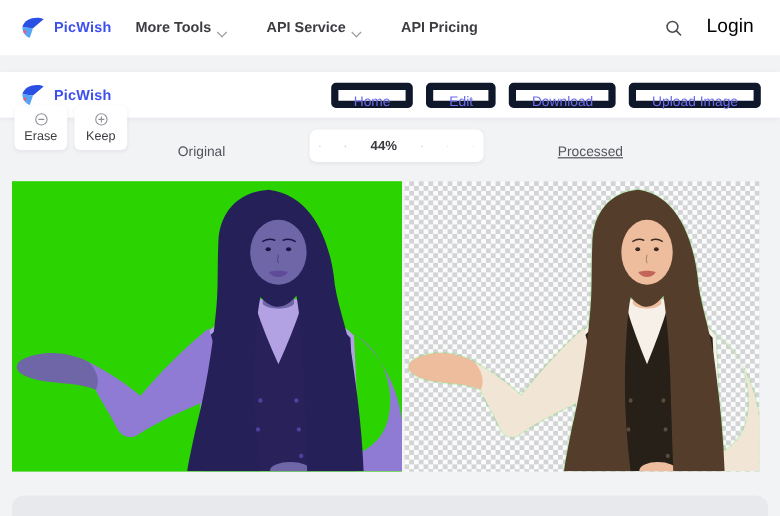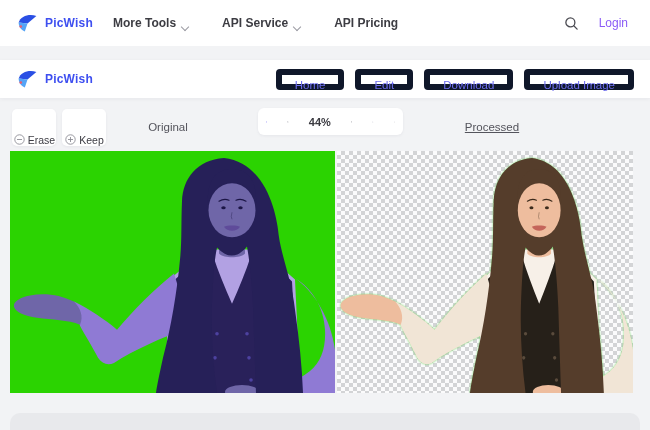--- a/index.html
+++ b/index.html
@@ -19,39 +19,39 @@
   .brand svg { width:23px; height:23px; }
   .brand-text { font-size:12px; font-weight:bold; color:#3e4ff0; letter-spacing:.2px; }
   .nav-items { display:flex; align-items:center; gap:34px; margin-left:20px; }
   .nav-item { font-size:12px; color:#3c3c42; display:flex; align-items:flex-end; cursor:pointer;font-weight:bold; }
   .chev {
     width:6px; height:6px; border-right:1.2px solid #9a9aa2; border-bottom:1.2px solid #9a9aa2;
     display:inline-block; transform:rotate(45deg); margin-left:6px; margin-top:-3px;
   }
   .nav-right { margin-left:auto; display:flex; align-items:center; gap:20px; padding-right:6px; }
   .search-ic svg { width:15px; height:15px; display:block; }
-  .login { font-size:12px; color:#8b5cf6; }
+  .login { font-size:16px; color:#000000; }
 
   
   .editor-header {
     position:absolute; left:0; top:60px; width:650px; height:38px;
     background:#ffffff; display:flex; align-items:center; padding:0 16px;
     box-shadow:0 1px 4px rgba(40,40,60,.06);
   }
   .hdr-buttons { margin-left:auto; display:flex; gap:11px; }
   .hdr-btn {
     background:#fff; border:6px solid #0f172a; color:#6c6cee; border-radius:4px;
     font-size:11.5px; padding:3px 13px; height:21px; line-height:14px;
     font-family:"Liberation Sans", sans-serif; cursor:pointer; white-space:nowrap;
   }
 
   
   .tool-card {
-    position:absolute; width:44px; height:37px; top:109px; background:#fff; border-radius:5px;
-    display:flex; flex-direction:row; align-items:flex-end; justify-content:center; gap:2px;
+    position:absolute; width:44px; height:37px; top:88px; background:#fff; border-radius:5px;
+    display:flex; flex-direction:column; align-items:center; justify-content:center; gap:2px;
     box-shadow:0 1px 3px rgba(40,40,60,.06); cursor:pointer;
   }
   .tool-card.erase { left:12px; }
   .tool-card.keep  { left:62px; }
   .tool-card svg { width:13px; height:13px; }
   .tool-card .lbl { font-size:10.5px; color:#3c3c43; }
 
   .panel-label { position:absolute; top:121px; font-size:11.5px; color:#54545c; text-align:center; width:110px; }
   .panel-label.orig { left:113px; }
   .panel-label.proc { left:437px;text-decoration:underline; }

